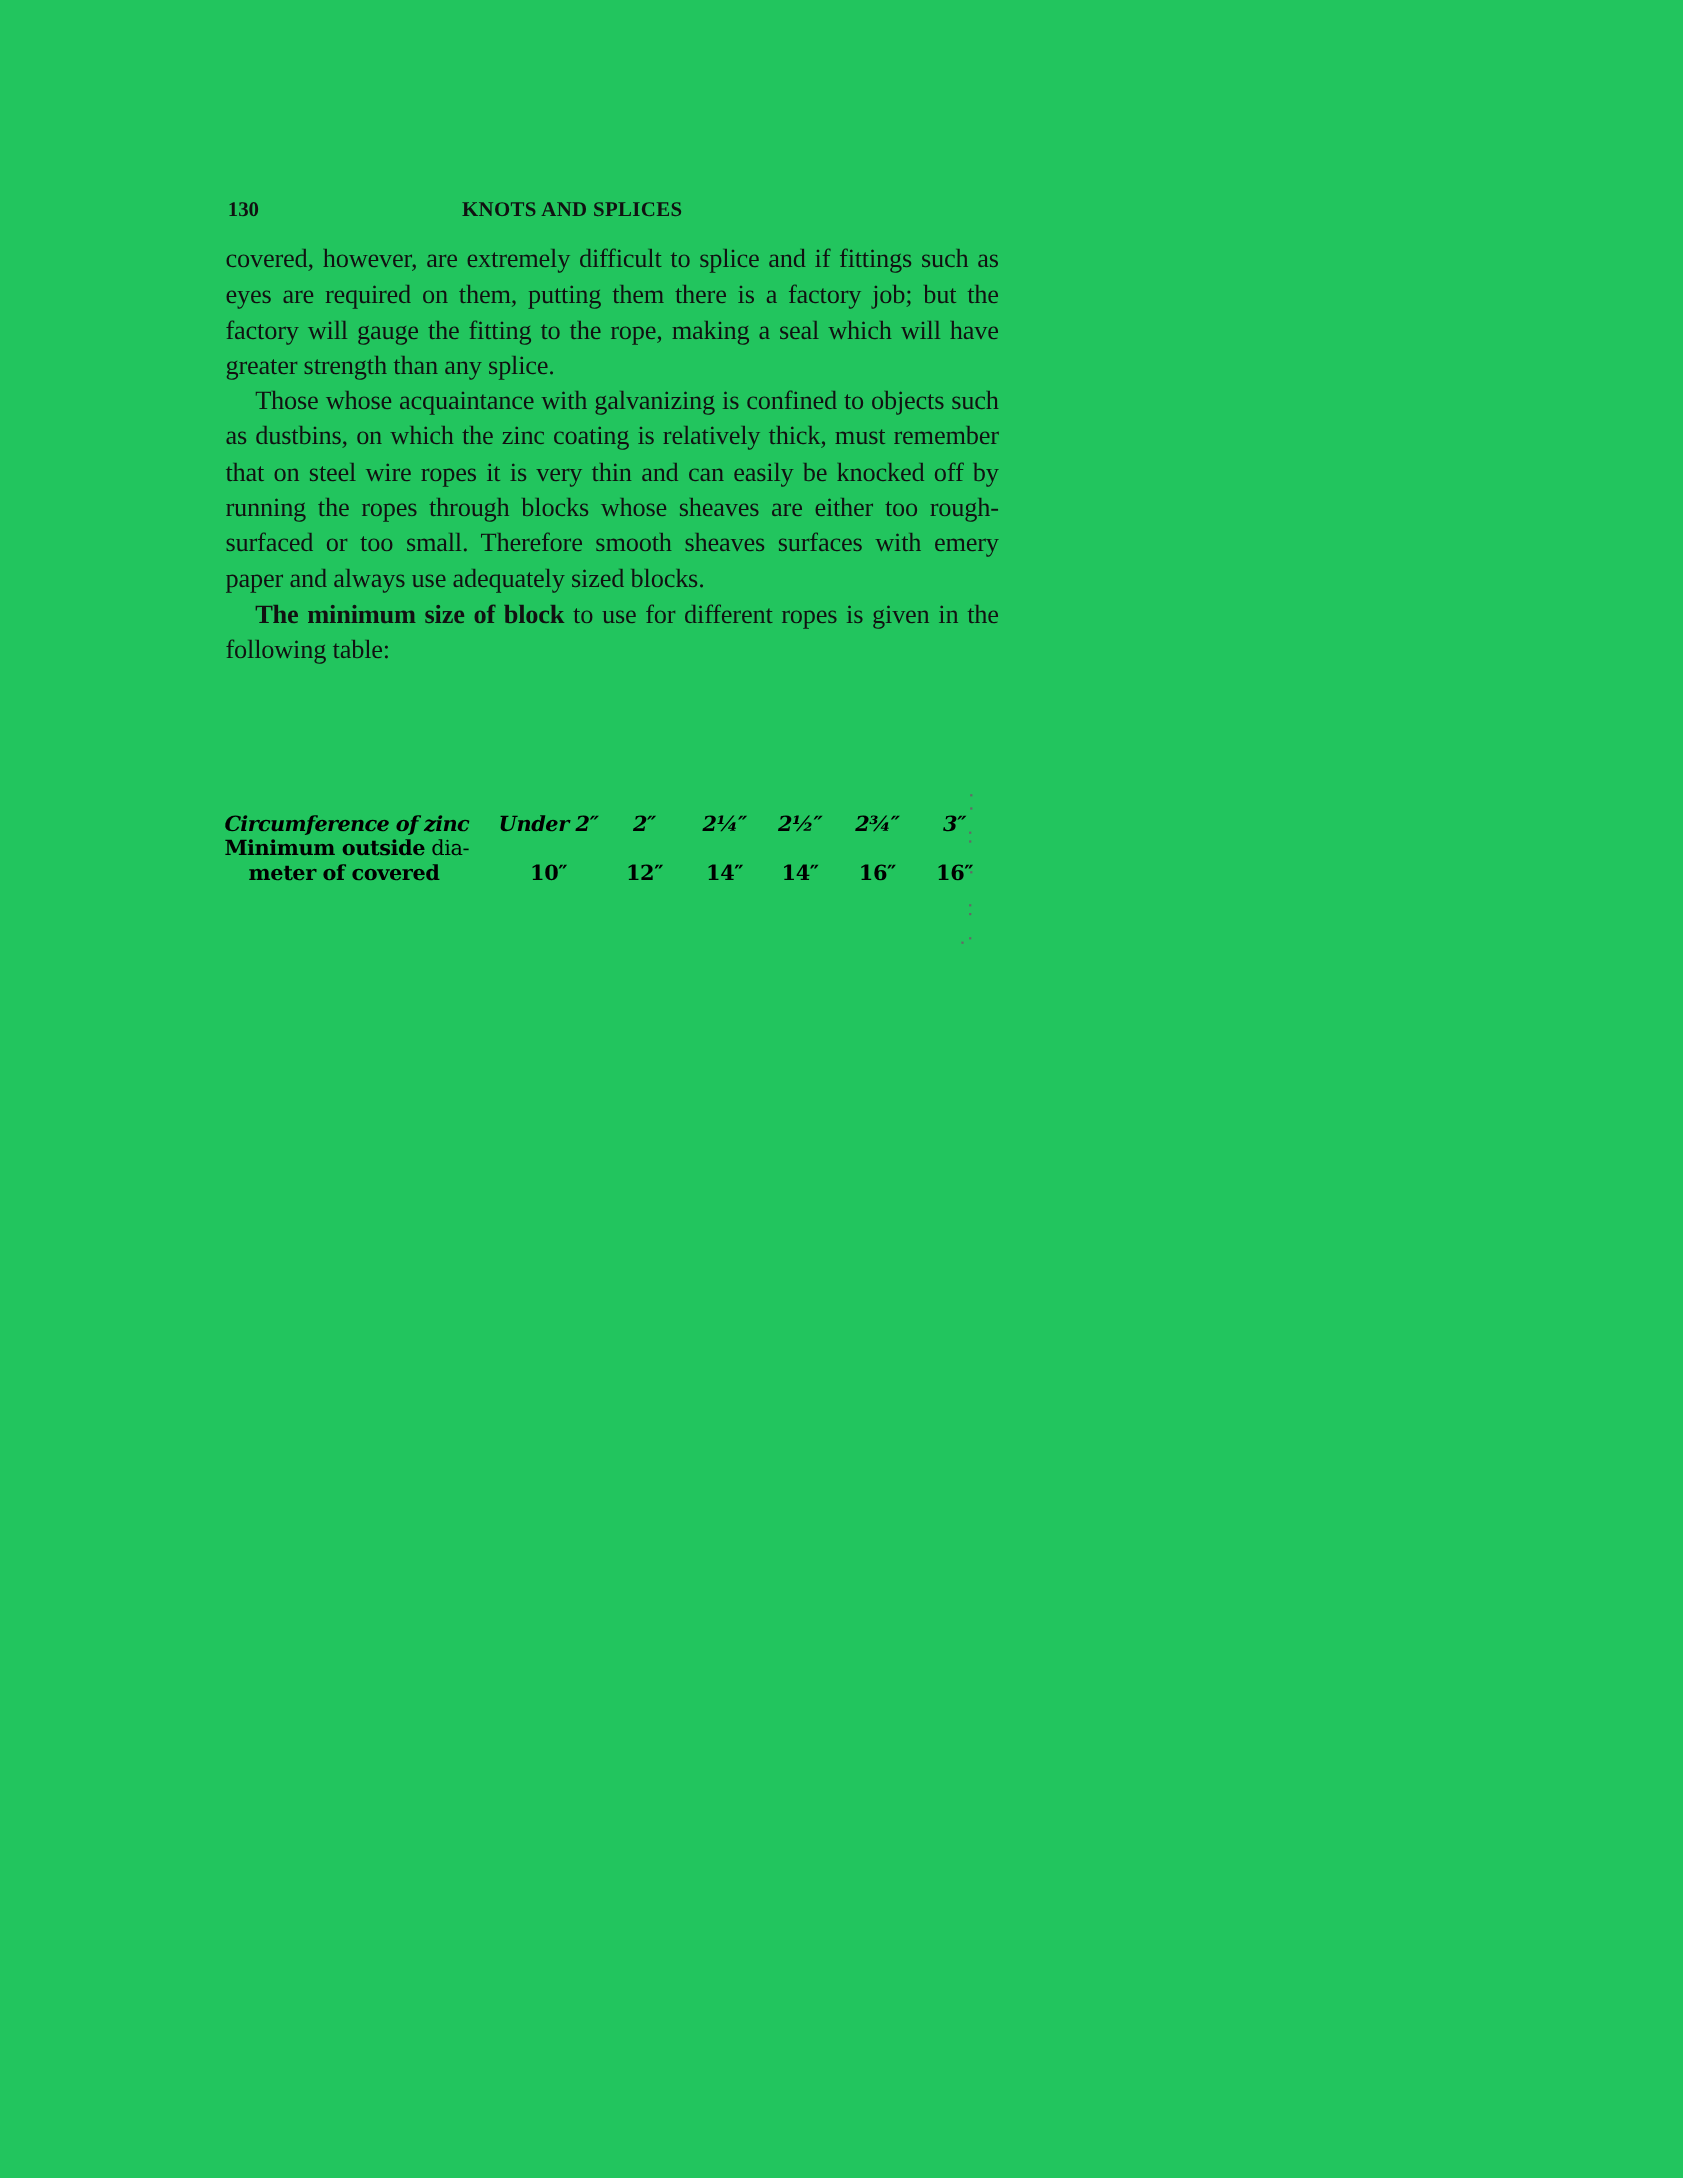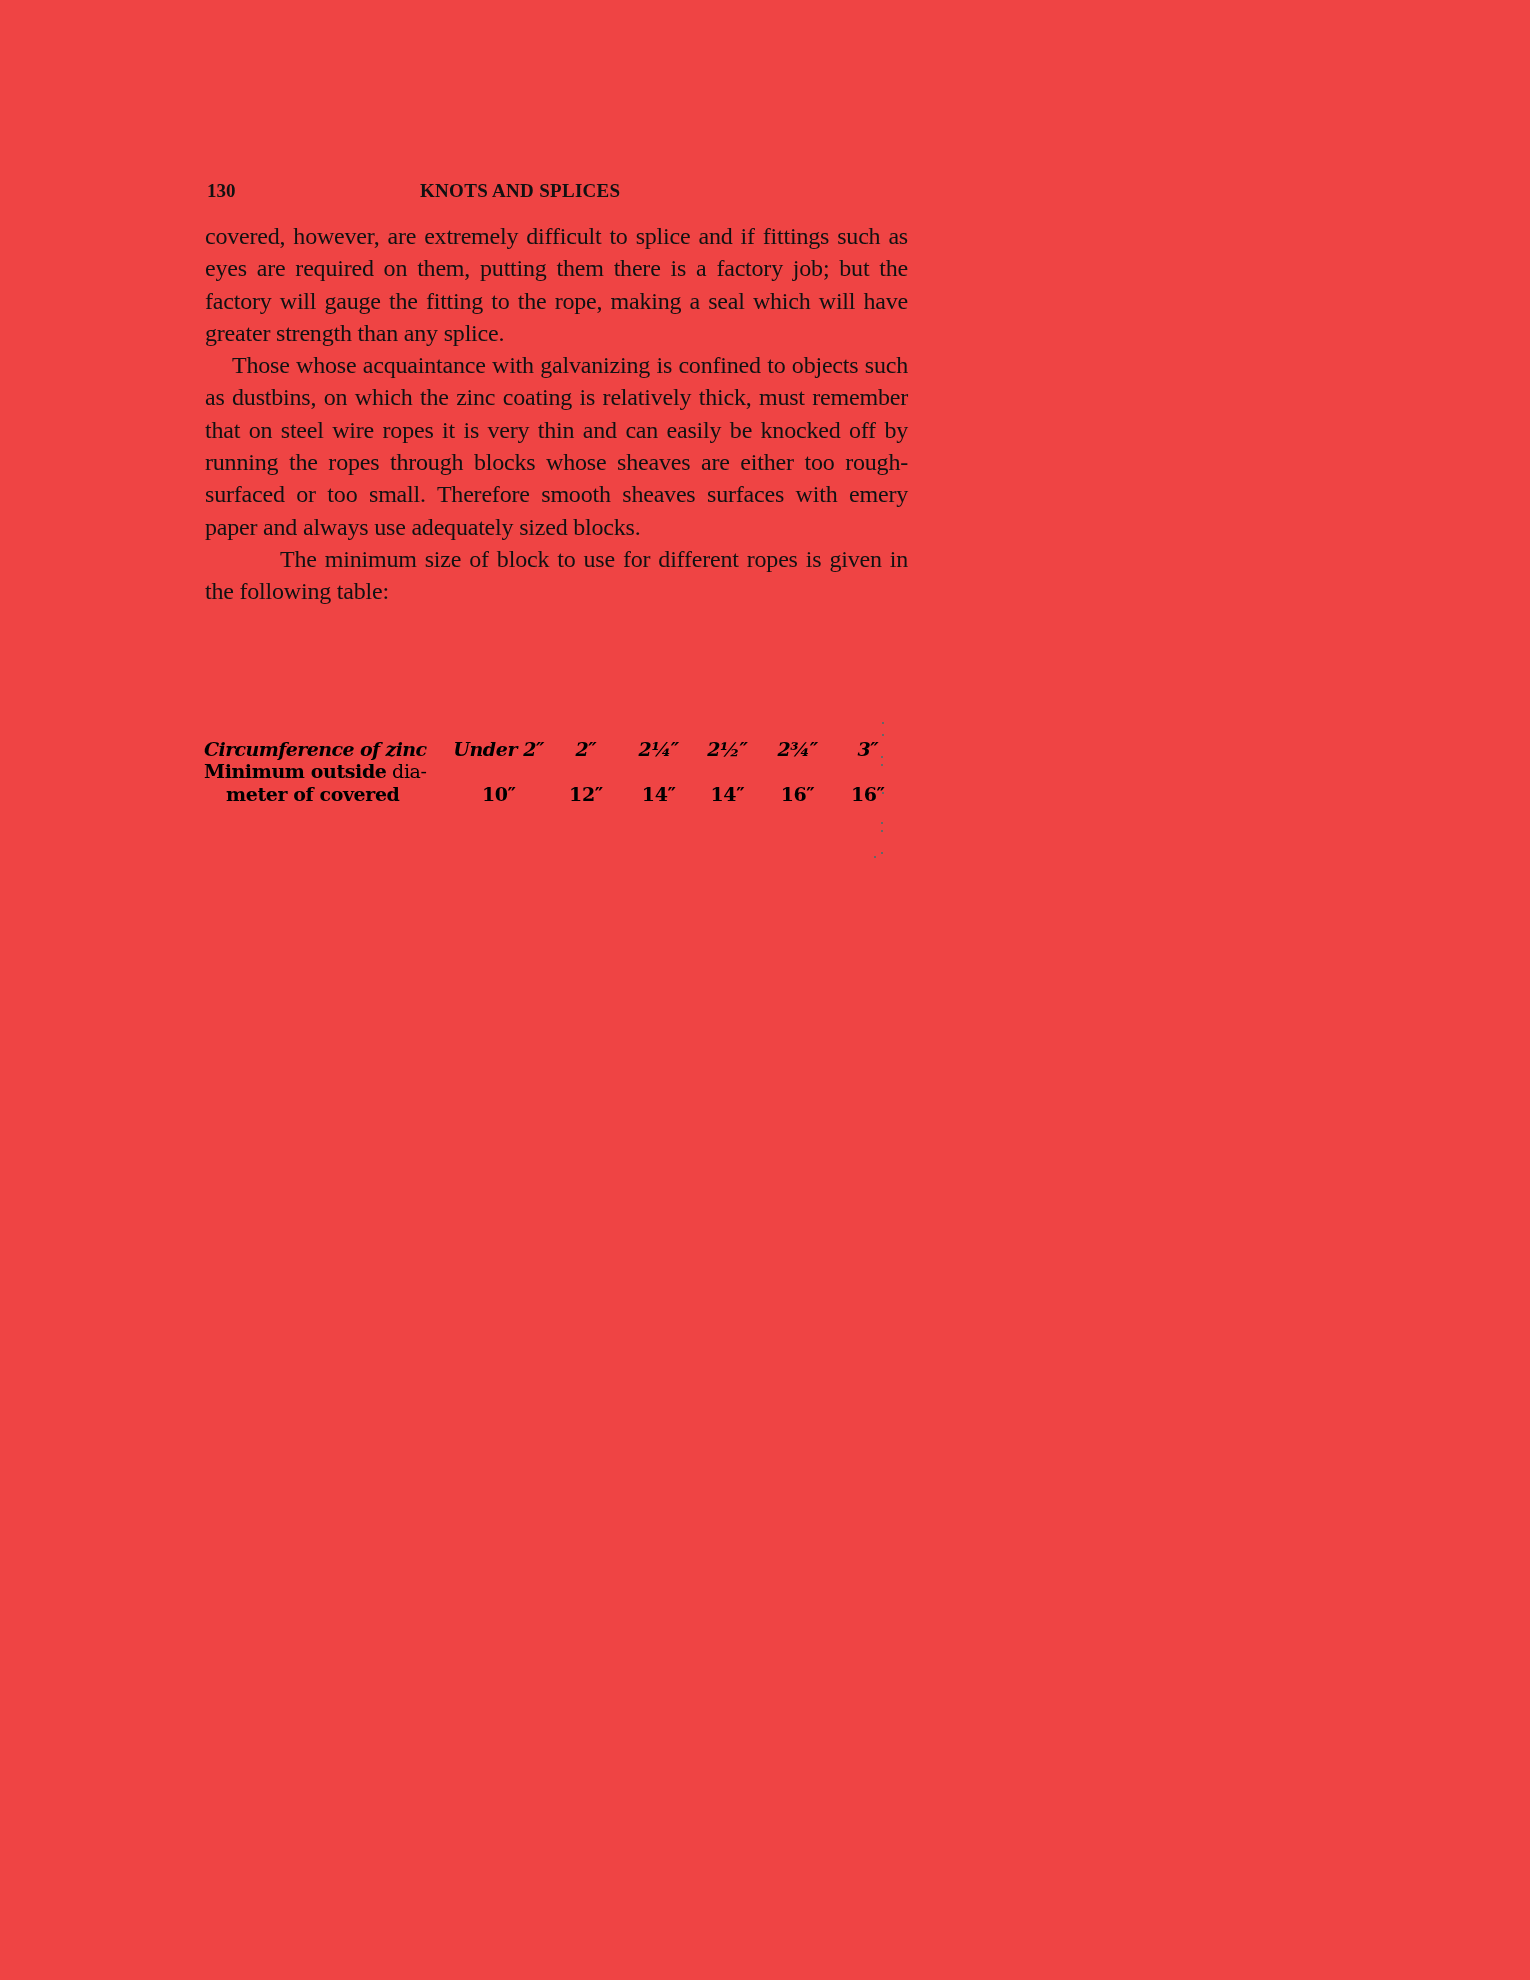--- a/index.html
+++ b/index.html
@@ -13,21 +13,21 @@
       position: relative;
       overflow: hidden;
       color: #111111;
     }
     .page {
       position: absolute;
       left: 0;
       top: 0;
       width: 1530px;
       height: 1980px;
-      background: #ef4444;
+      background: #22c55e;
     }
     .running-head {
       position: absolute;
       top: 180px;
       left: 207px;
       width: 700px;
       height: 24px;
       font-family: "Liberation Serif", "DejaVu Serif", serif;
       font-weight: bold;
       font-size: 19px;
@@ -54,22 +54,21 @@
       text-align: justify;
       letter-spacing: -0.2px;
     }
     .body-text p {
       margin: 0;
     }
     .body-text p.indent {
       text-indent: 27px;
     }
     .body-text b {
-      font-weight: normal;
-      margin-left: 48px;
+      font-weight: bold;
     }
     .table-wrap {
       position: absolute;
       top: 734px;
       left: 204px;
       width: 700px;
       font-family: "DejaVu Serif", "Liberation Serif", serif;
       font-weight: bold;
       font-size: 19px;
       color: #000;

